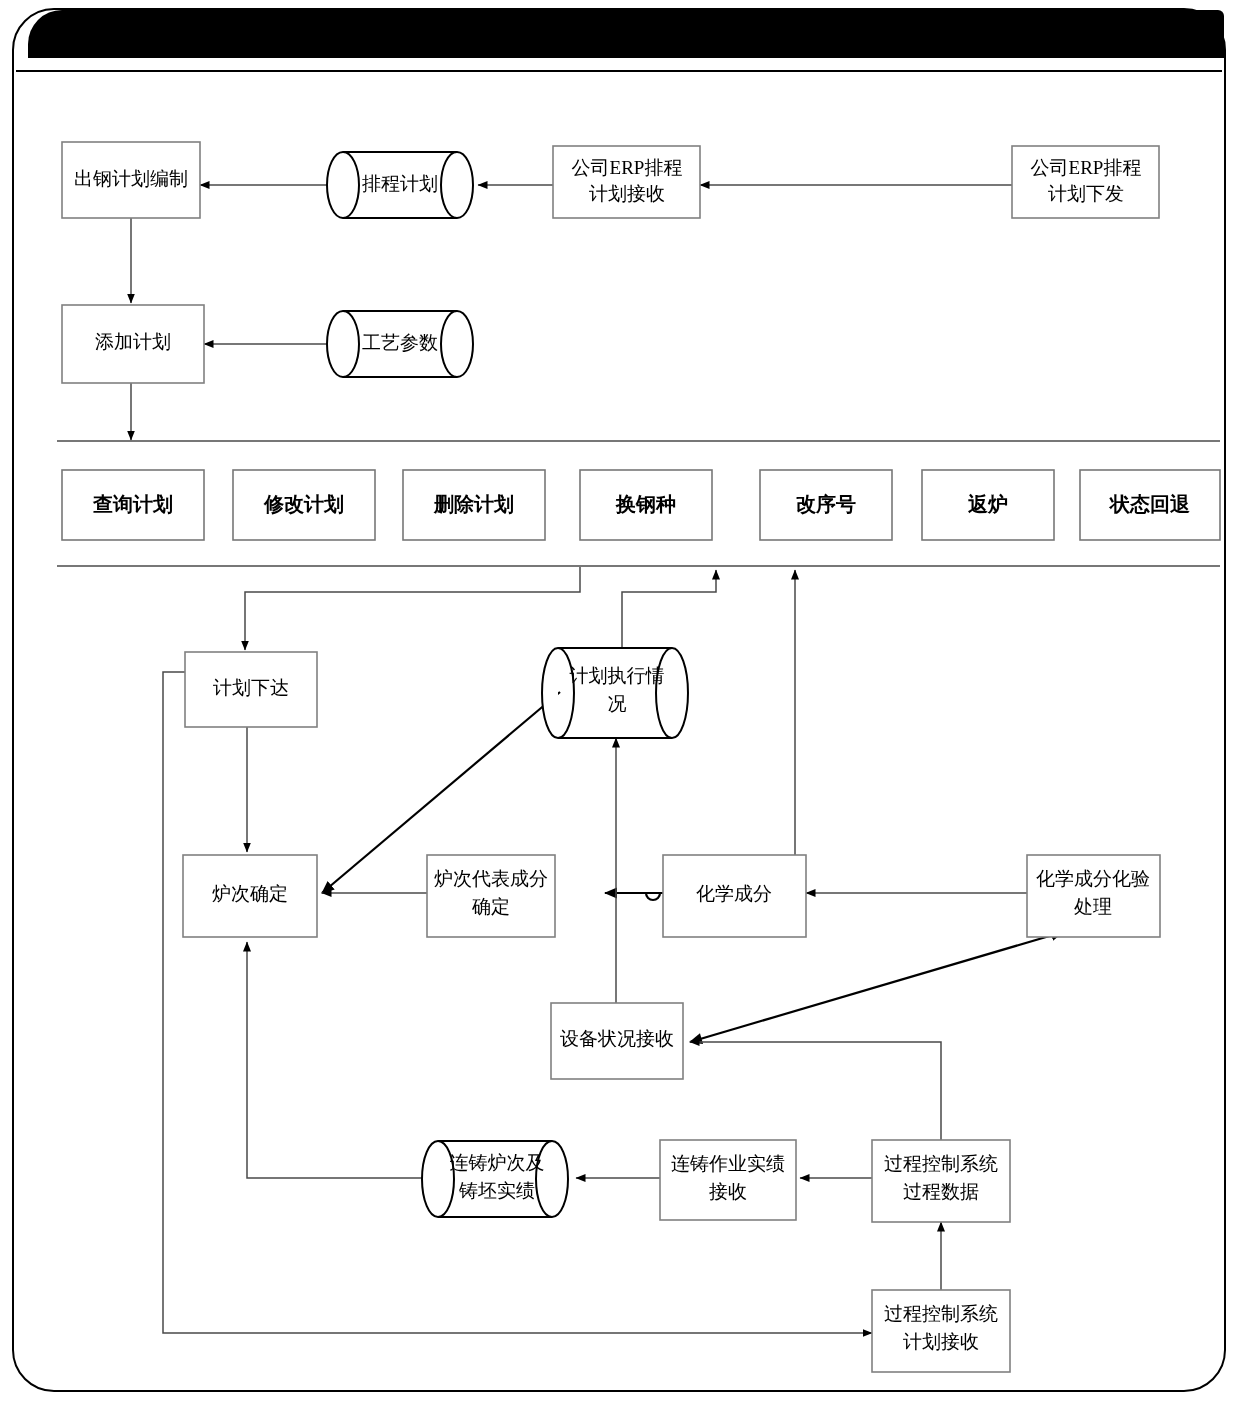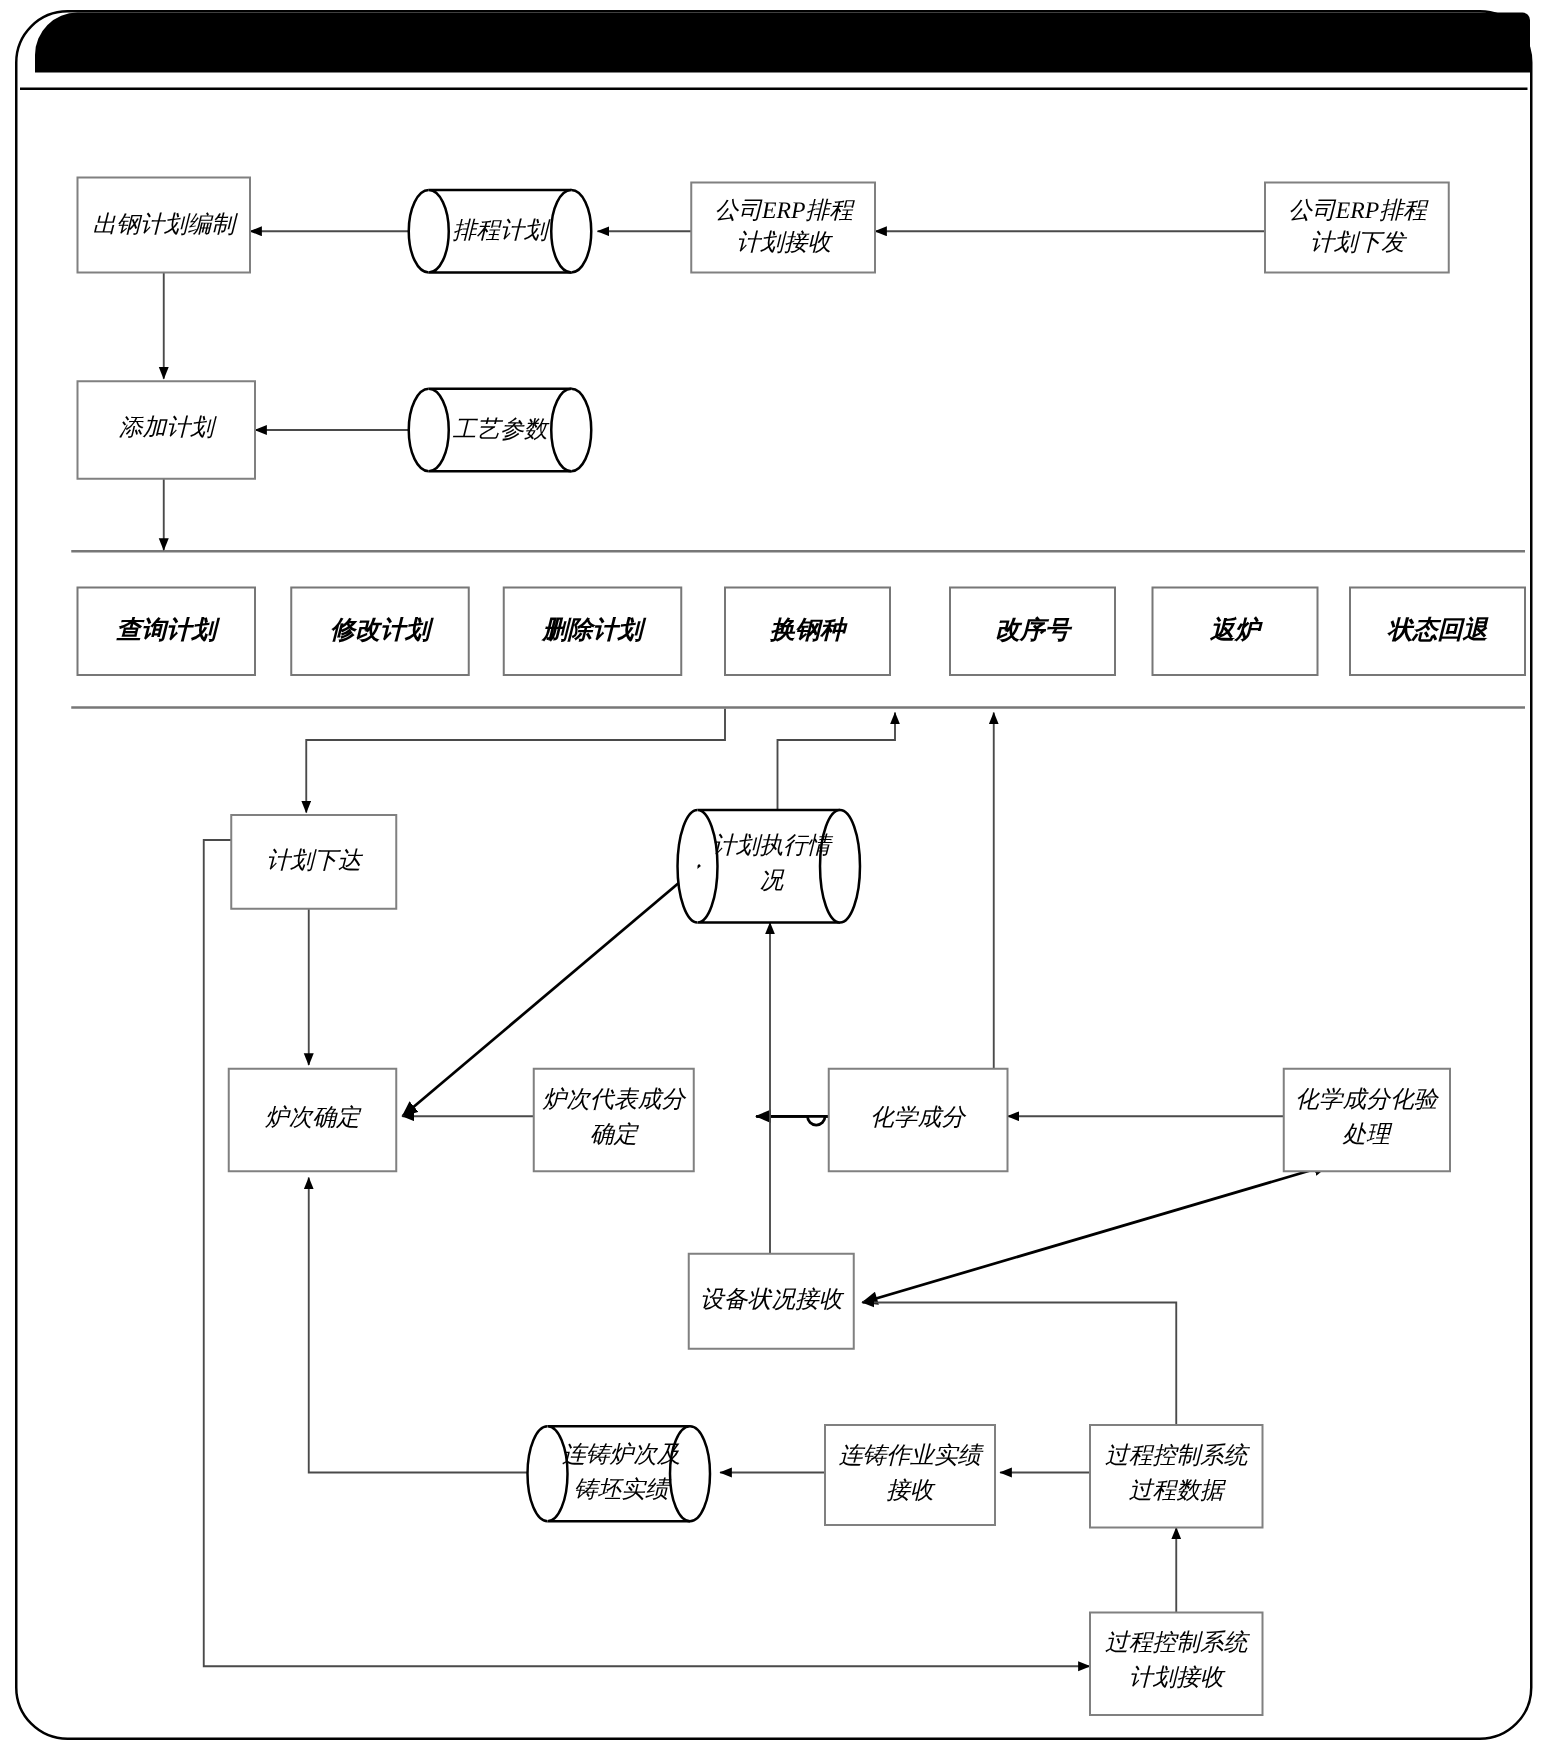--- a/index.html
+++ b/index.html
@@ -1,17 +1,17 @@
 <!DOCTYPE html>
 <html><head>
 <meta charset="utf-8">
 <style>
   html,body{margin:0;padding:0;background:#ffffff;}
   body{width:1240px;height:1402px;font-family:"Liberation Sans","DejaVu Sans",sans-serif;}
-  #stage{position:relative;width:1240px;height:1402px;overflow:hidden;background:#fff;font-style:italic;}
+  #stage{position:relative;width:1240px;height:1402px;overflow:hidden;background:#fff;}
   .frame{
     position:absolute; left:12px; top:8px; width:1214px; height:1384px;
     border:2.5px solid #000; border-radius:42px; box-sizing:border-box; background:#fff;
   }
   .titlebar{
     position:absolute; left:28px; top:10px; width:1196px; height:48px;
     background:#000; border-top-left-radius:34px; border-top-right-radius:6px;
     overflow:hidden;
   }
   .titlebar .smudge{

